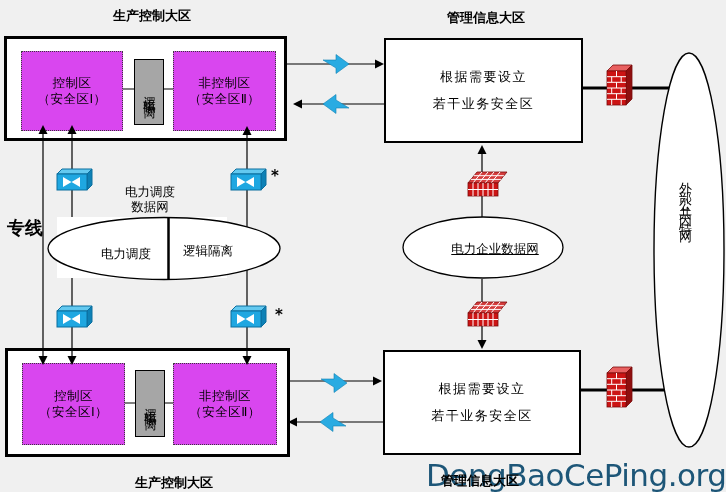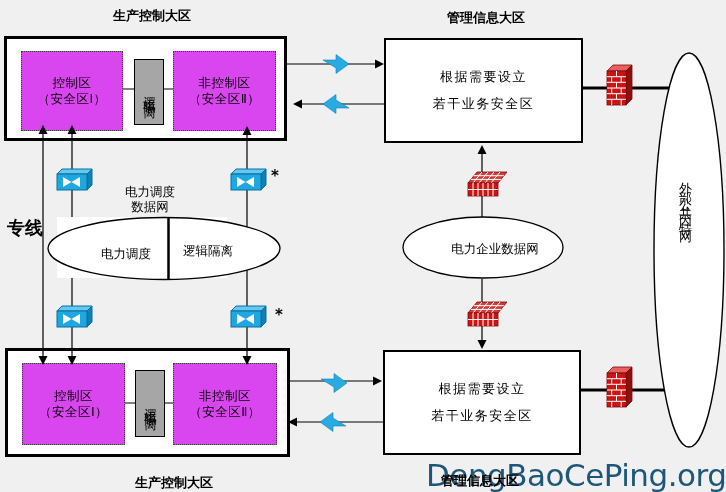--- a/index.html
+++ b/index.html
@@ -170,21 +170,21 @@
 
   <div class="abs dedicated" style="left:7px; top:216px;">专线</div>
 
   <div class="abs net-label" style="left:110px; top:184px; width:80px; line-height:15px;">
     <div>电力调度</div>
     <div>数据网</div>
   </div>
 
   <div class="abs net-label" style="left:86px; top:246px; width:80px;">电力调度</div>
   <div class="abs net-label" style="left:168px; top:243px; width:80px;">逻辑隔离</div>
-  <div class="abs net-label" style="left:403px; top:241px; width:184px;">电力企业数据网</div>
+  <div class="abs net-label" style="left:403px; top:241px; width:184px;text-decoration:underline;">电力企业数据网</div>
 
   <div class="abs vert-label" style="left:676px; top:172px;">外部公共因特网</div>
 
   <div class="abs asterisk" style="left:271px; top:167px;">*</div>
   <div class="abs asterisk" style="left:275px; top:306px;">*</div>
 
   <div class="abs watermark">DengBaoCePing.org</div>
 
 </div>
 

